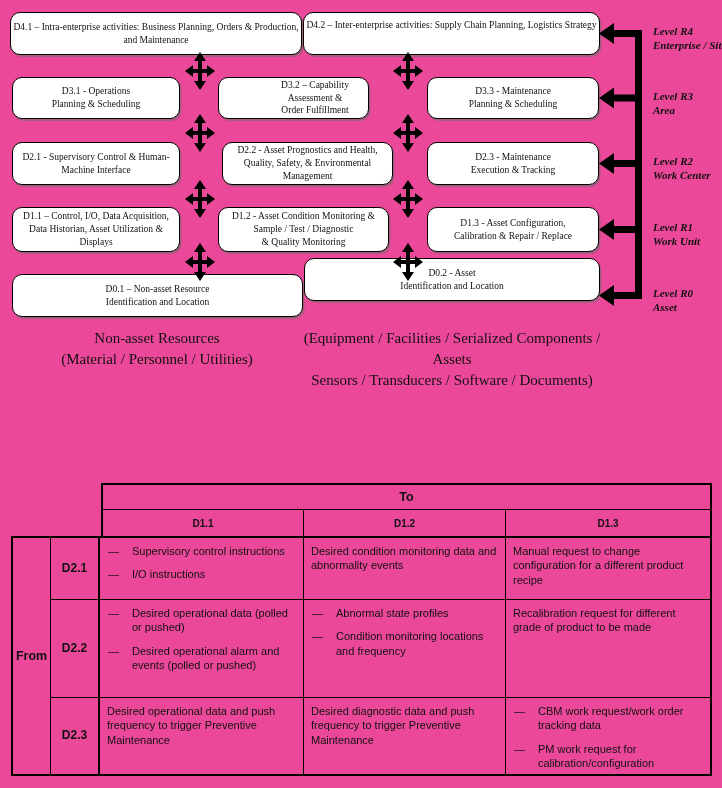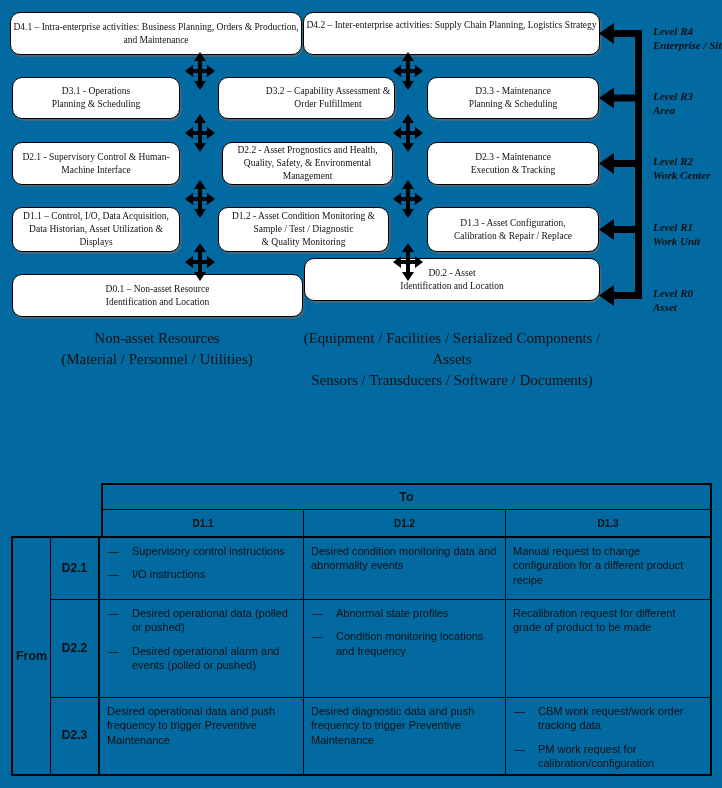--- a/index.html
+++ b/index.html
@@ -1,16 +1,16 @@
 <!DOCTYPE html>
 <html><head>
 <meta charset="utf-8">
 <style>
   html,body { margin:0; padding:0; background:#fff; }
-  .page { position:relative; width:722px; height:788px; background:#0369a1; overflow:hidden;
+  .page { position:relative; width:722px; height:788px; background:#ec4899; overflow:hidden;
           font-family:"Liberation Serif", serif; color:#111; }
 
   
   .dbox { position:absolute; box-sizing:border-box; background:#fff;
           border:1.4px solid #000; border-radius:10px;
           box-shadow:1.5px 2px 0 rgba(110,110,110,.55);
           display:flex; flex-direction:column; align-items:center; justify-content:center;
           text-align:center; font-size:9.5px; line-height:1.35; }
   .dbox.topalign { justify-content:flex-start; padding-top:6px; }
 
@@ -66,21 +66,21 @@
     <div>and Maintenance</div>
   </div>
   <div class="dbox topalign" style="left:303px;top:12px;width:297px;height:43px;">
     <div>D4.2 – Inter-enterprise activities: Supply Chain Planning, Logistics Strategy</div>
   </div>
 
   <div class="dbox" style="left:12px;top:77px;width:168px;height:42px;">
     <div>D3.1 - Operations</div>
     <div>Planning &amp; Scheduling</div>
   </div>
-  <div class="dbox" style="left:218px;top:77px;width:177px;height:42px;padding-left:43px;">
+  <div class="dbox" style="left:218px;top:77px;width:151px;height:42px;padding-left:43px;">
     <div>D3.2 – Capability Assessment &amp;</div>
     <div>Order Fulfillment</div>
   </div>
   <div class="dbox" style="left:427px;top:77px;width:172px;height:42px;">
     <div>D3.3 - Maintenance</div>
     <div>Planning &amp; Scheduling</div>
   </div>
 
   <div class="dbox" style="left:12px;top:142px;width:168px;height:43px;">
     <div>D2.1 - Supervisory Control &amp; Human-</div>

